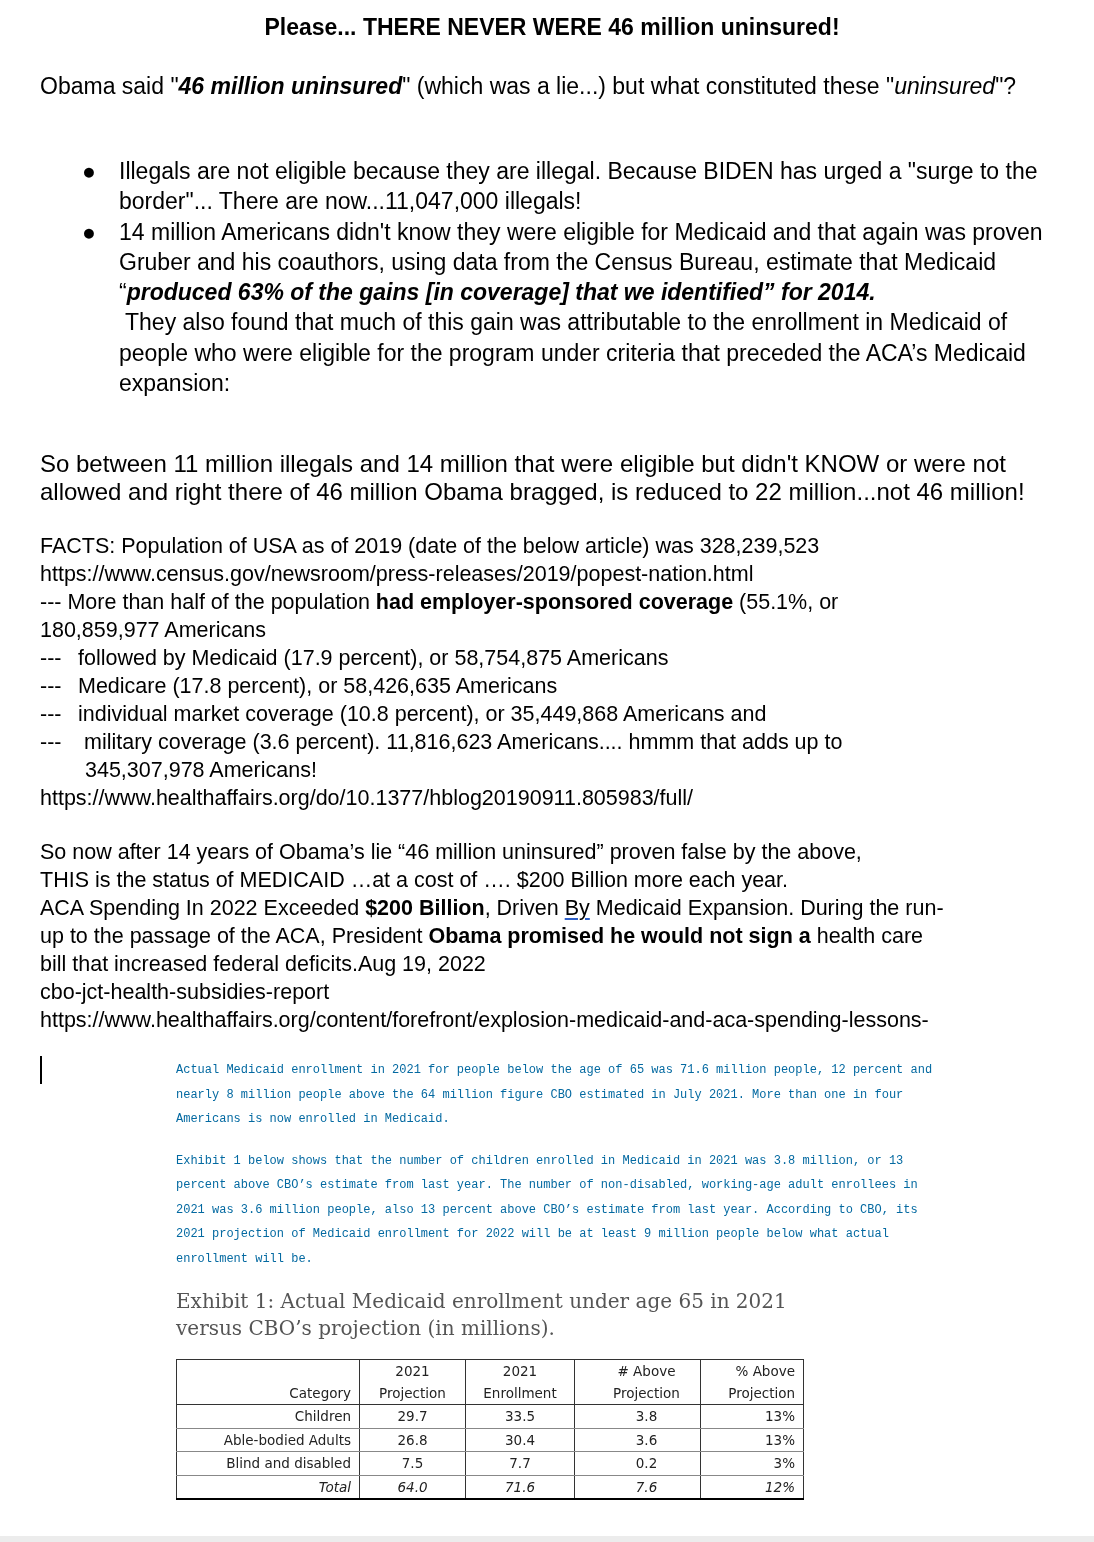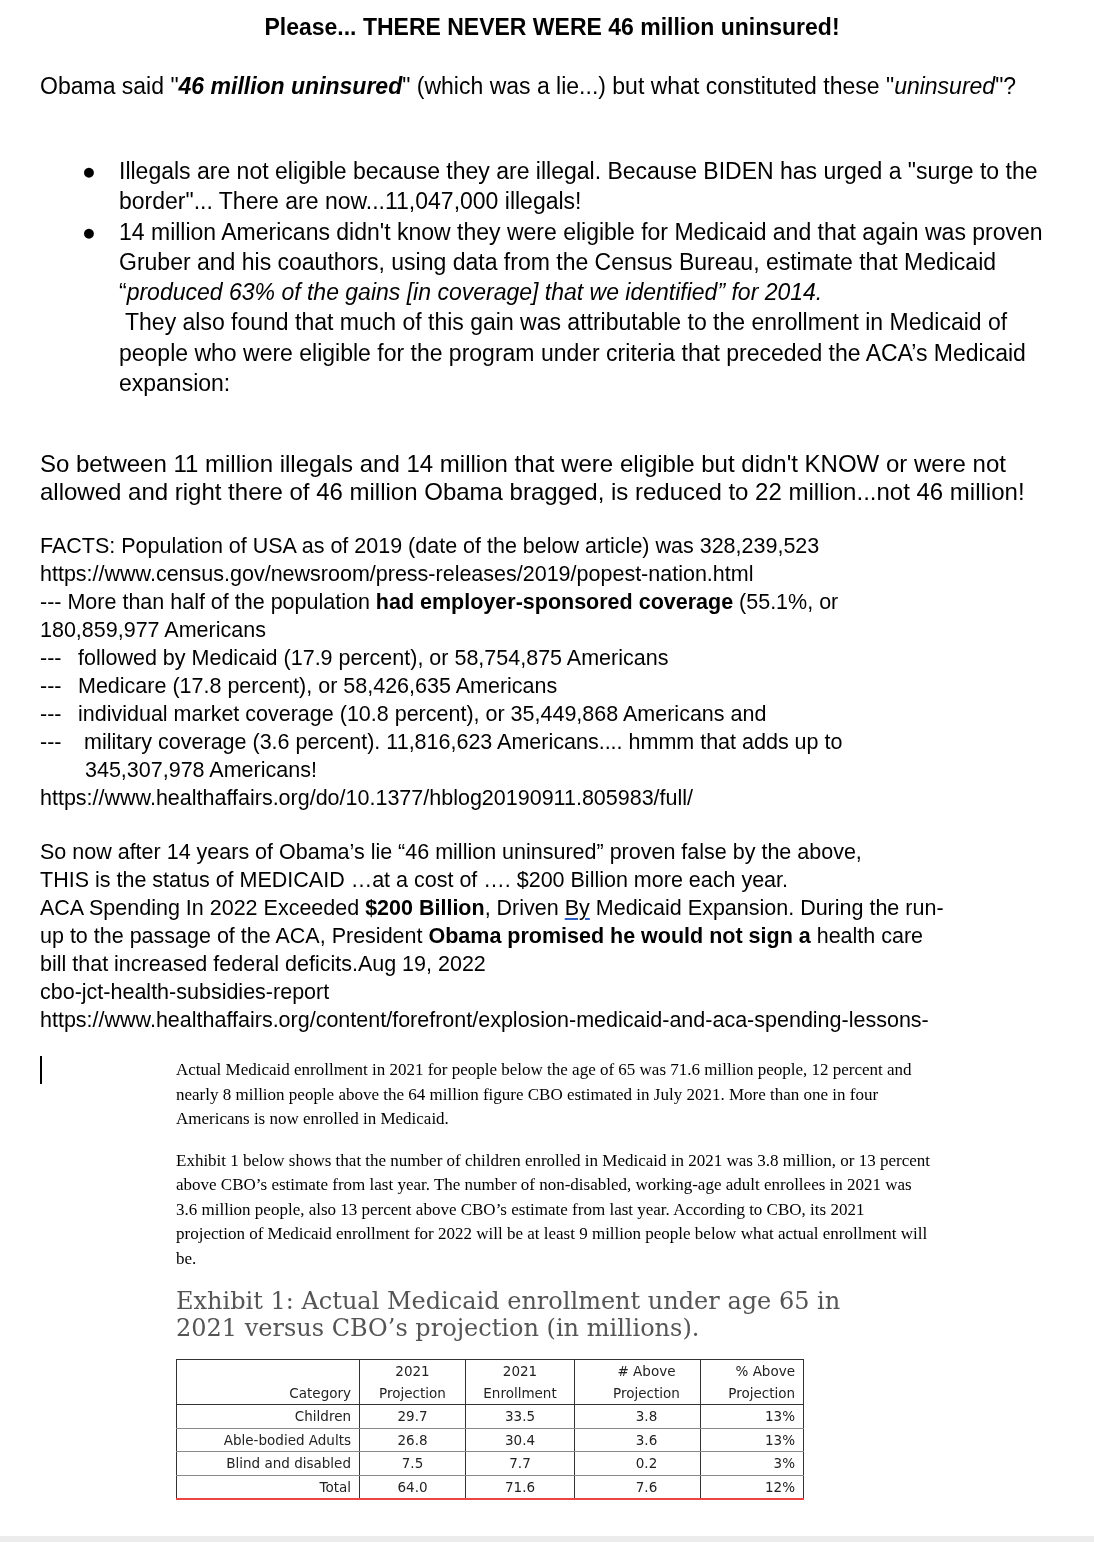--- a/index.html
+++ b/index.html
@@ -10,55 +10,55 @@
 
   .title { position: absolute; top: 12px; left: 0; width: 1104px; text-align: center;
            font-weight: bold; font-size: 23px; line-height: 30px; }
 
   .para { position: absolute; left: 40px; font-size: 23px; line-height: 29px; margin: 0; }
   .intro { top: 72px; width: 1020px; }
 
   .bullets { position: absolute; left: 0; top: 156px; width: 1094px; margin: 0; padding: 0; list-style: none; }
   .bullets li { position: relative; padding-left: 119px; font-size: 23px; line-height: 30.3px; width: 960px; }
   .bullets li .bullet { position: absolute; left: 82px; top: 0; font-size: 23px; }
-  .bullets li .quote-bold { font-weight: normal; font-style: italic; }
+  .bullets li .quote-bold { font-weight: bold; font-style: italic; }
   .bullets li .sub { display: block; text-indent: 6px; }
 
   .summary { top: 450px; width: 1040px; font-size: 24px; line-height: 28px; }
 
   .facts { position: absolute; left: 40px; top: 532px; width: 1040px; font-size: 21.5px; line-height: 28px; }
   .facts .line { display: block; white-space: nowrap; }
   .facts .dash-line { display: block; white-space: nowrap; }
   .facts .dash { display: inline-block; width: 38px; }
   .facts .indent2 { display: block; padding-left: 45px; }
   .b { font-weight: bold; text-align: right; }
 
   .status { position: absolute; left: 40px; top: 838px; width: 1030px; font-size: 21.5px; line-height: 28px; }
   .status .line { display: block; white-space: nowrap; }
   .underline-by { text-decoration: underline; text-decoration-color: #2d5fc9; text-decoration-thickness: 2px; text-underline-offset: 3px; }
 
   .cursor { position: absolute; left: 40px; top: 1056px; width: 2px; height: 28px; background: #000; }
 
-  .article { position: absolute; left: 176px; top: 1058px; width: 760px; color: #000000;
-             font-family: Liberation Serif, serif; font-size: 17px; line-height: 24.5px; }
+  .article { position: absolute; left: 176px; top: 1058px; width: 760px; color: #0369a1;
+             font-family: Liberation Mono, monospace; font-size: 12px; line-height: 24.5px; }
   .article p { margin: 0 0 17px 0; }
   .exhibit-title { position: absolute; left: 176px; top: 1288px; width: 680px;
-                   font-family: "DejaVu Serif", serif; color: #555; font-size: 24px; line-height: 27px; }
+                   font-family: "DejaVu Serif", serif; color: #555; font-size: 20px; line-height: 27px; }
 
   table.exhibit { position: absolute; left: 176px; top: 1359px; border-collapse: collapse;
                   font-family: "DejaVu Sans", sans-serif; font-size: 13.5px; color: #222; }
   table.exhibit td, table.exhibit th { border: 1px solid #333; padding: 0 8px; font-weight: normal; height: 22.5px; }
   table.exhibit th { vertical-align: bottom; line-height: 22px; }
   table.exhibit th.cat, table.exhibit td.cat { text-align: right; width: 166px; }
   table.exhibit .c1 { width: 89px; text-align: center; }
   table.exhibit .c2 { width: 92px; text-align: center; }
   table.exhibit .c3 { width: 91px; text-align: center; padding-left: 26px; }
   table.exhibit .c4 { width: 86px; text-align: right; }
   table.exhibit tbody tr td { border-top: 1px solid #666; border-bottom: 1px solid #888; }
-  table.exhibit tbody tr:last-child td { border-bottom: 2px solid #ef4444; }
+  table.exhibit tbody tr:last-child td { border-bottom: 2px solid #000000; font-style: italic; }
 </style>
 </head>
 <body>
 
 <div class="page">
 
   <div class="title">Please... THERE NEVER WERE 46 million uninsured!</div>
 
   <p class="para intro"><span>Obama said "</span><b><i>46 million uninsured</i></b><span>" (which was a lie...) but what constituted these "</span><i>uninsured</i><span>"?</span></p>
 

